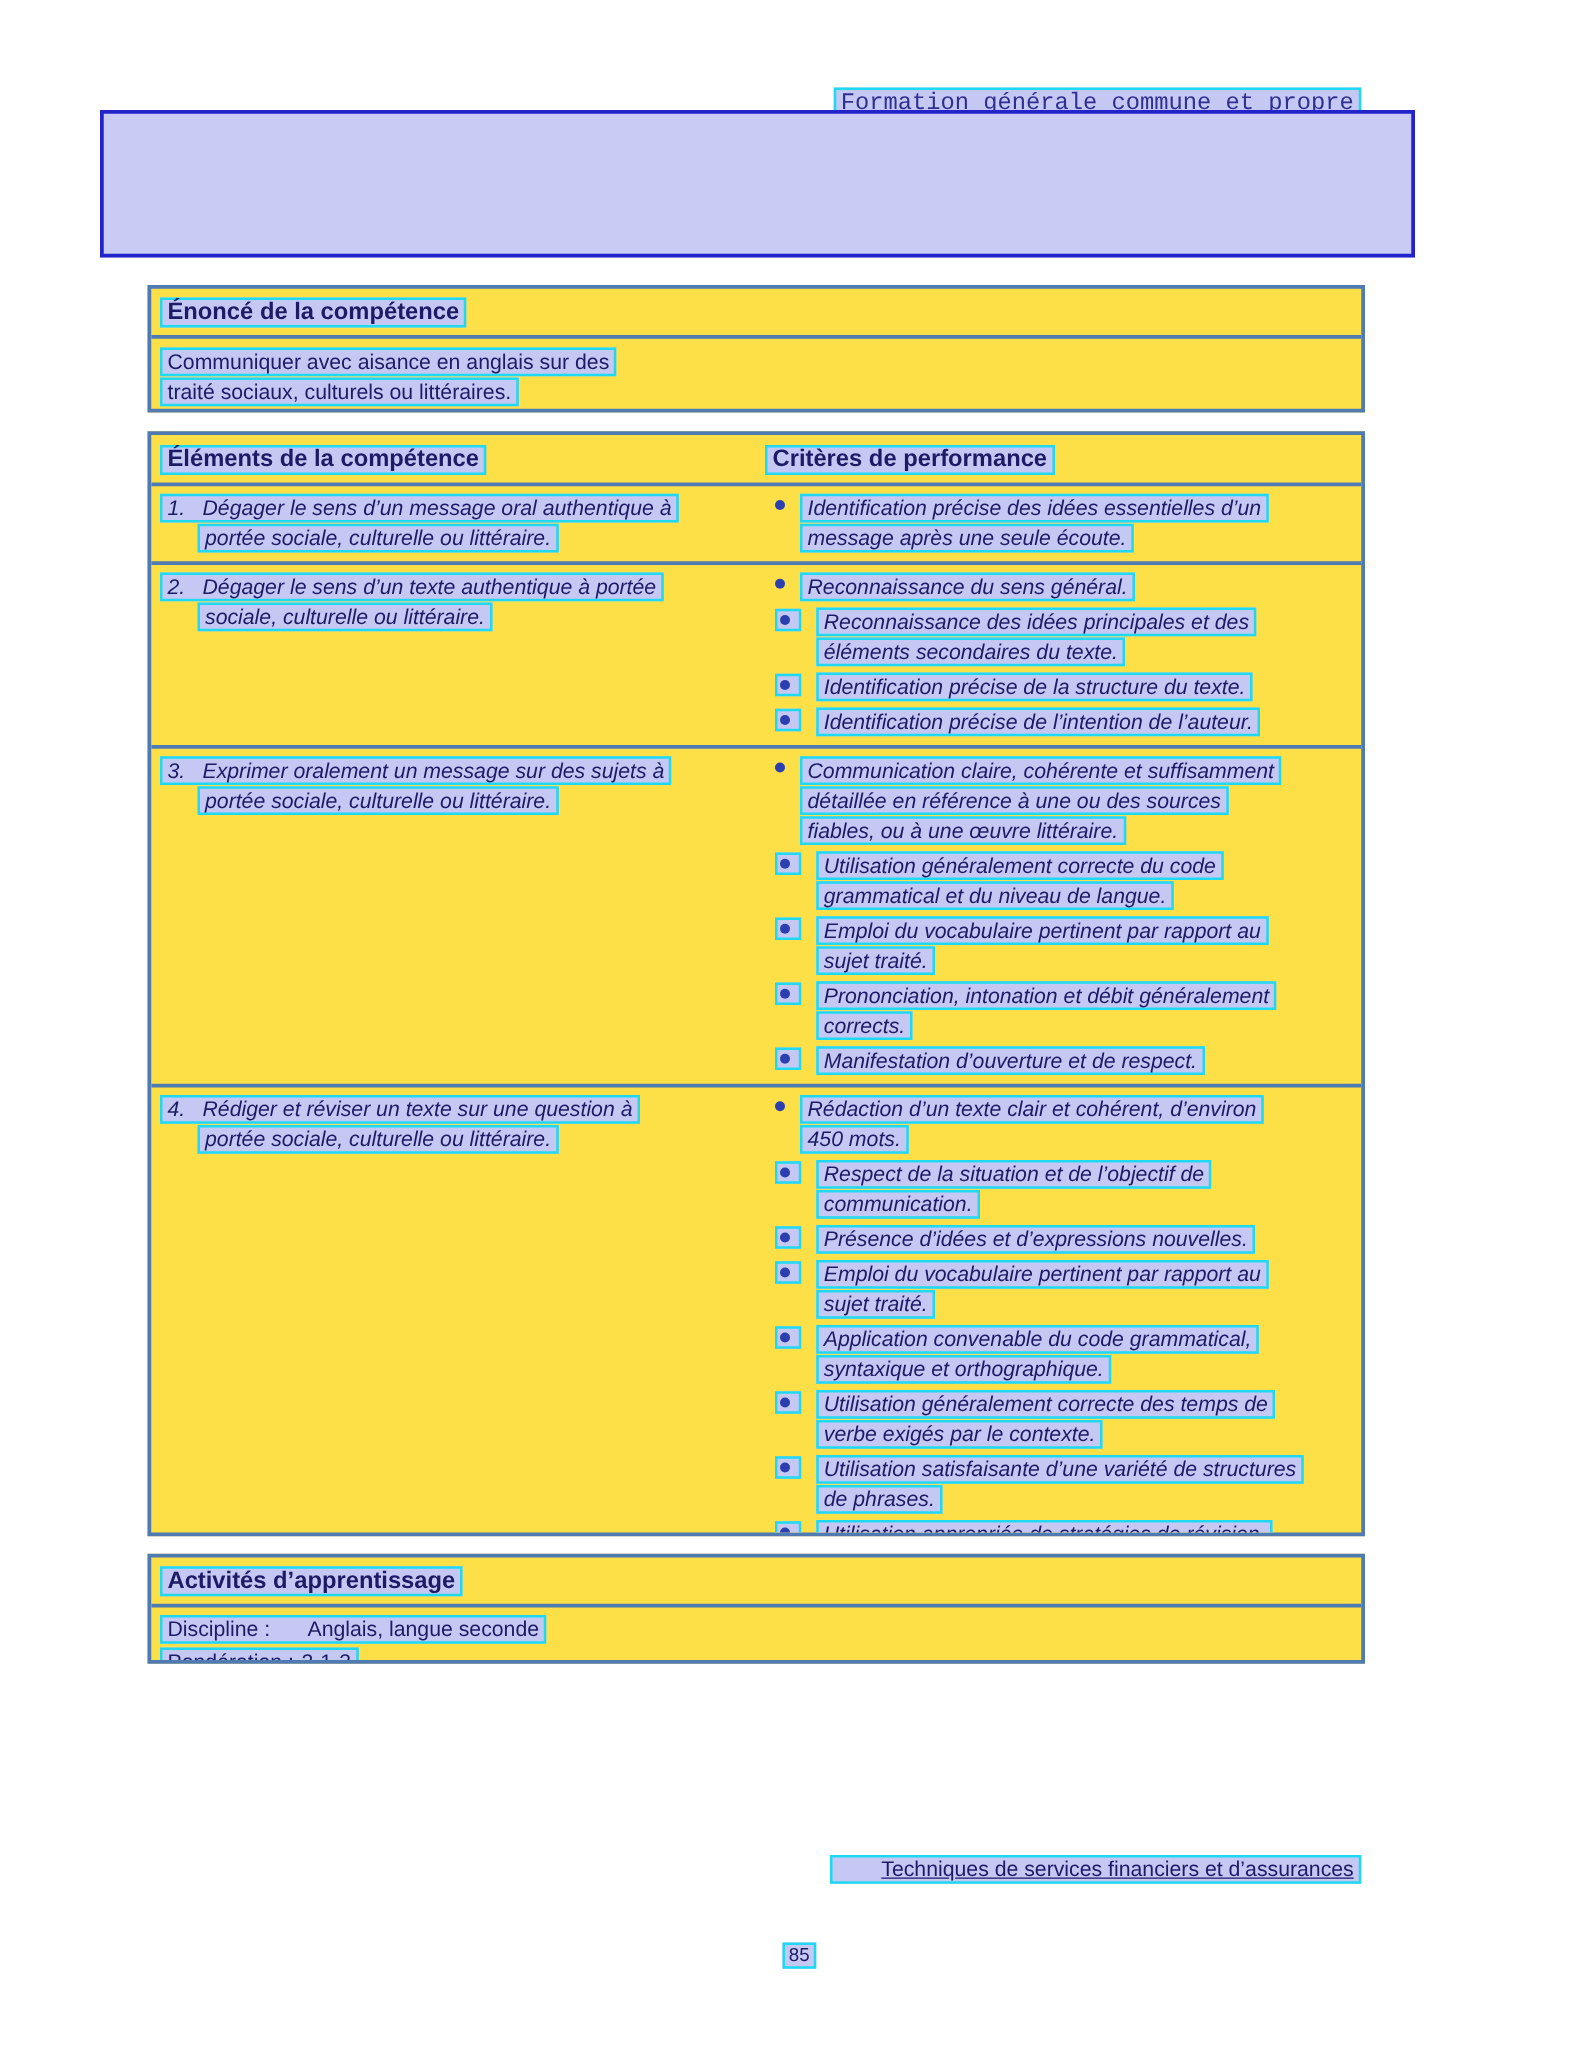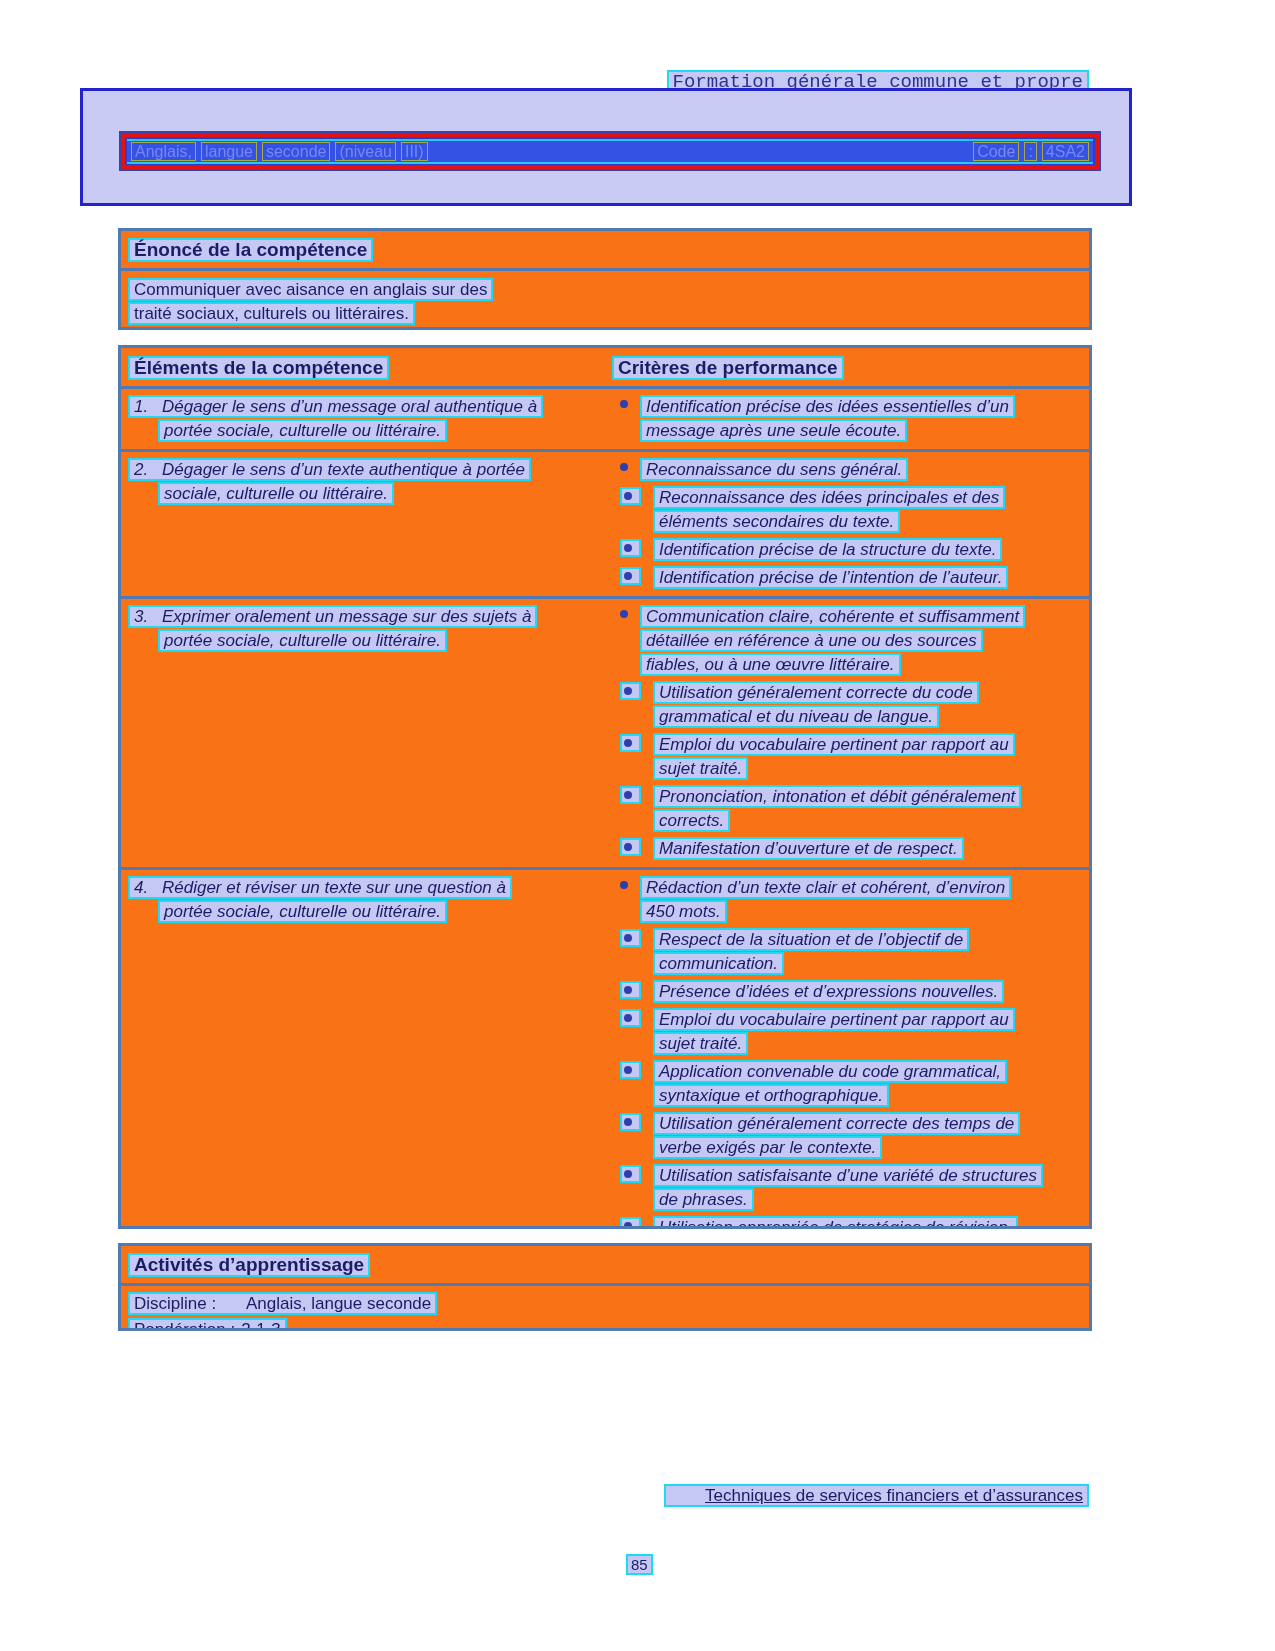--- a/index.html
+++ b/index.html
@@ -38,21 +38,21 @@
   #objectif-row{position:absolute;left:136px;top:184px;width:612px;height:25px;
                 background:var(--obj-bg);border:2px solid var(--hl-border);}
   #objectif-row .inner{width:100%;height:100%;border-bottom:2px solid #2a2a9a;position:relative;}
   #objectif-row span{font-size:19px;line-height:19px;font-weight:bold;font-style:italic;
                      color:#3a3aae;position:absolute;top:0;}
   #objectif-label{left:5px;}
   #standard-label{left:479px;border:2px solid var(--hl-border);border-bottom:none;top:-2px;padding:0 2px;
                   background:var(--obj-bg);}
 
   .panel{position:absolute;left:118px;width:974px;border:3px solid var(--panel-border);
-         background:#f97316;overflow:hidden;}
+         background:#fde047;overflow:hidden;}
   .panel-title-row{padding:7px 0 6px 7px;border-bottom:3px solid var(--panel-border);}
   .panel-title-row .hl{font-size:19px;line-height:20px;font-weight:bold;}
 
   #box-enonce{top:228px;height:102px;}
   #box-enonce .body{padding:7px 0 0 7px;}
 
   #box-table{top:345px;height:884px;}
   .thead{display:grid;grid-template-columns:484px 1fr;padding:8px 0 6px 7px;
          border-bottom:3px solid var(--panel-border);}
   .thead .hl{font-size:19px;line-height:20px;font-weight:bold;}
@@ -82,38 +82,20 @@
   #page-number .hl{font-size:15px;line-height:17px;padding:0 3px;}
 </style>
 </head>
 <body>
 
 <div id="header-right">
   <span class="hl u">Formation générale commune et propre</span>
 </div>
 
 <div id="outer-box">
-  <div id="banner">
-    <div id="banner-red">
-      <div id="banner-strip">
-        <span class="btok-group">
-            <span class="btoken">Anglais,</span>
-            <span class="btoken">langue</span>
-            <span class="btoken">seconde</span>
-            <span class="btoken">(niveau</span>
-            <span class="btoken">III)</span>
-          </span>
-        <span class="btok-group">
-          <span class="btoken">Code</span>
-          <span class="btoken">:</span>
-          <span class="btoken">4SA2</span>
-        </span>
-      </div>
-    </div>
-  </div>
   <div id="objectif-row">
     <div class="inner">
       <span id="objectif-label" class="u">Objectif</span>
       <span id="standard-label" class="u">Standard</span>
     </div>
   </div>
 </div>
 
 <div id="box-enonce" class="panel">
   <div class="panel-title-row">

